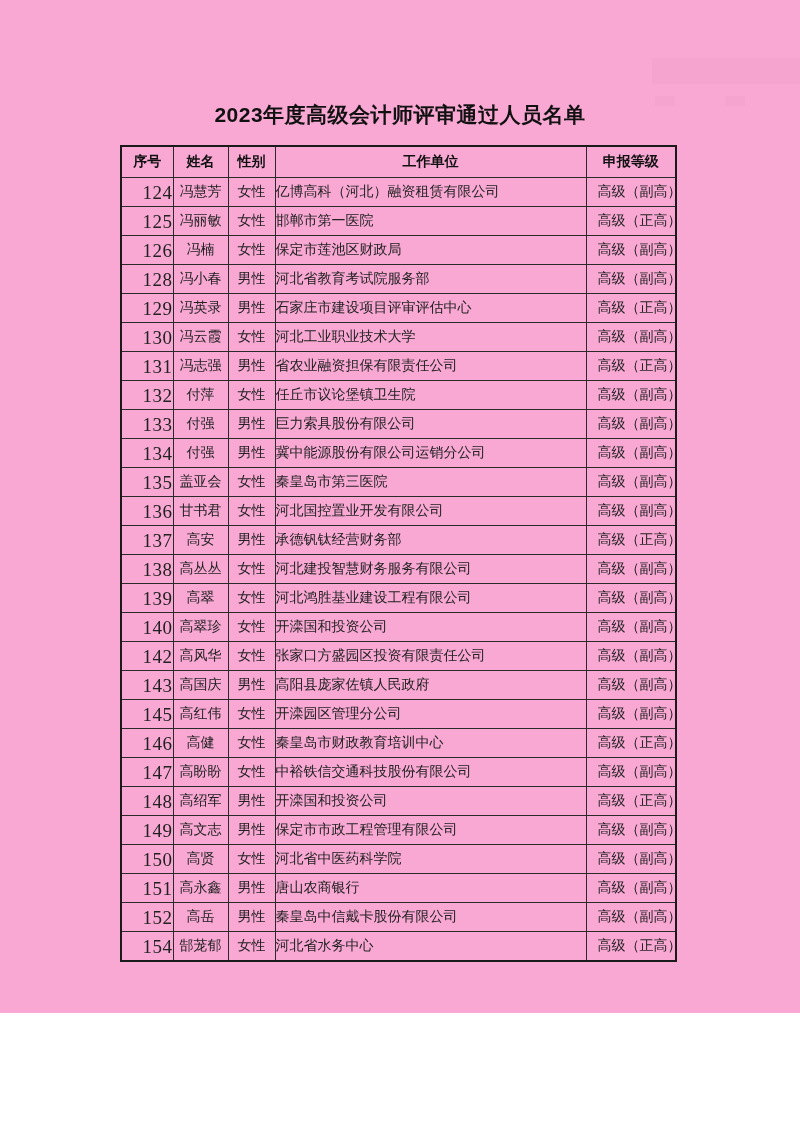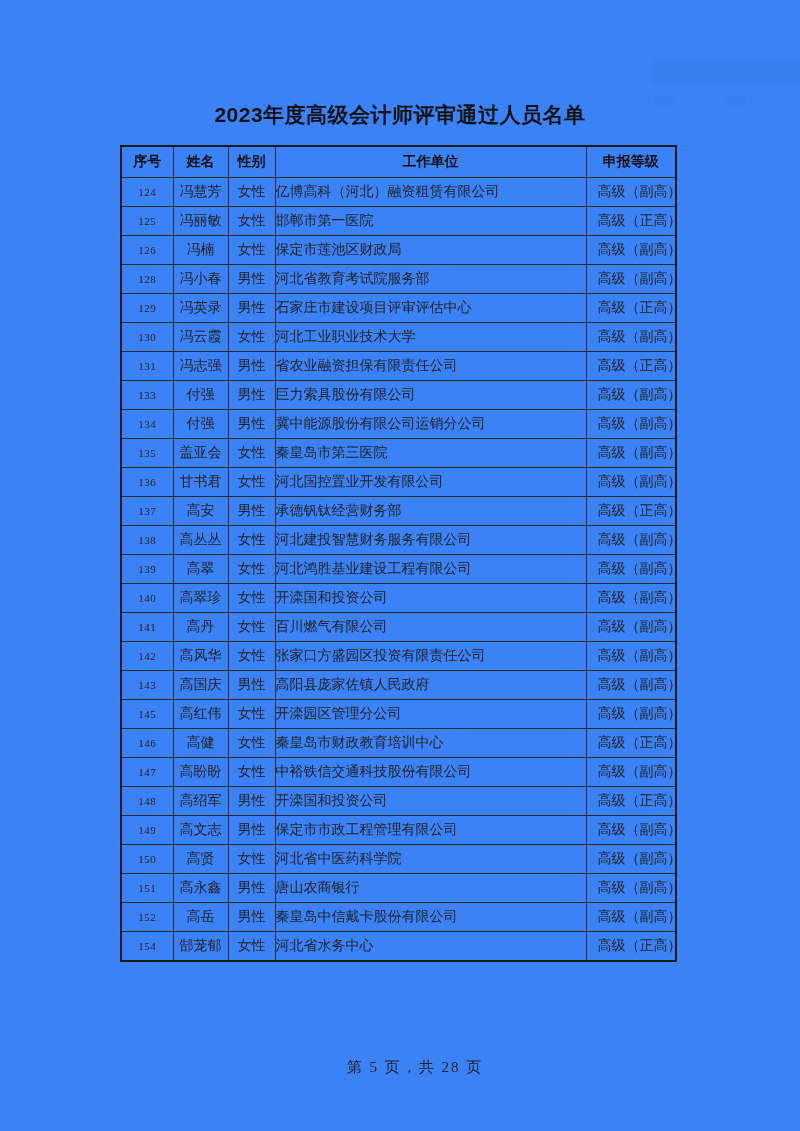--- a/index.html
+++ b/index.html
@@ -3,22 +3,22 @@
 <meta charset="utf-8">
 <style>
   html, body {
     margin: 0;
     padding: 0;
     background: #ffffff;
   }
   #page {
     position: relative;
     width: 800px;
-    height: 1131px;
-    background: #3b82f6;
+    height: 1013px;
+    background: #f9a8d4;
     overflow: hidden;
     font-family: "Liberation Serif", "DejaVu Serif", serif;
     color: #1c1c1c;
   }
   
   .artifact {
     position: absolute;
     background: rgba(0,0,0,0.018);
   }
   .artifact.a1 { left: 652px; top: 58px; width: 148px; height: 26px; }
@@ -63,21 +63,21 @@
     font-weight: bold;
     text-align: center;
     font-size: 14px;
     color: #111111;
     margin-top: 41px;
   }
   #roster-table tbody td {
     height: 28px;
     color: #222222;
   }
-  #roster-table td.col0 { text-align: center; font-size: 11px; letter-spacing: 0.5px; }
+  #roster-table td.col0 { text-align: right; font-size: 19px; letter-spacing: 0.5px; }
   #roster-table td.col1 { text-align: center; }
   #roster-table td.col2 { text-align: center; }
   #roster-table td.col3 { text-align: left; }
   #roster-table td.col4 { text-align: left; padding-left: 11px; }
 
   #page-footer {
     position: absolute;
     left: 0;
     right: 0;
     top: 1058px;
@@ -159,20 +159,27 @@
           <td class="col4">高级（副高）</td>
         </tr>
         <tr>
           <td class="col0">131</td>
           <td class="col1">冯志强</td>
           <td class="col2">男性</td>
           <td class="col3">省农业融资担保有限责任公司</td>
           <td class="col4">高级（正高）</td>
         </tr>
         <tr>
+          <td class="col0">132</td>
+          <td class="col1">付萍</td>
+          <td class="col2">女性</td>
+          <td class="col3">任丘市议论堡镇卫生院</td>
+          <td class="col4">高级（副高）</td>
+        </tr>
+        <tr>
           <td class="col0">133</td>
           <td class="col1">付强</td>
           <td class="col2">男性</td>
           <td class="col3">巨力索具股份有限公司</td>
           <td class="col4">高级（副高）</td>
         </tr>
         <tr>
           <td class="col0">134</td>
           <td class="col1">付强</td>
           <td class="col2">男性</td>
@@ -215,27 +222,20 @@
           <td class="col4">高级（副高）</td>
         </tr>
         <tr>
           <td class="col0">140</td>
           <td class="col1">高翠珍</td>
           <td class="col2">女性</td>
           <td class="col3">开滦国和投资公司</td>
           <td class="col4">高级（副高）</td>
         </tr>
         <tr>
-          <td class="col0">141</td>
-          <td class="col1">高丹</td>
-          <td class="col2">女性</td>
-          <td class="col3">百川燃气有限公司</td>
-          <td class="col4">高级（副高）</td>
-        </tr>
-        <tr>
           <td class="col0">142</td>
           <td class="col1">高风华</td>
           <td class="col2">女性</td>
           <td class="col3">张家口方盛园区投资有限责任公司</td>
           <td class="col4">高级（副高）</td>
         </tr>
         <tr>
           <td class="col0">143</td>
           <td class="col1">高国庆</td>
           <td class="col2">男性</td>

